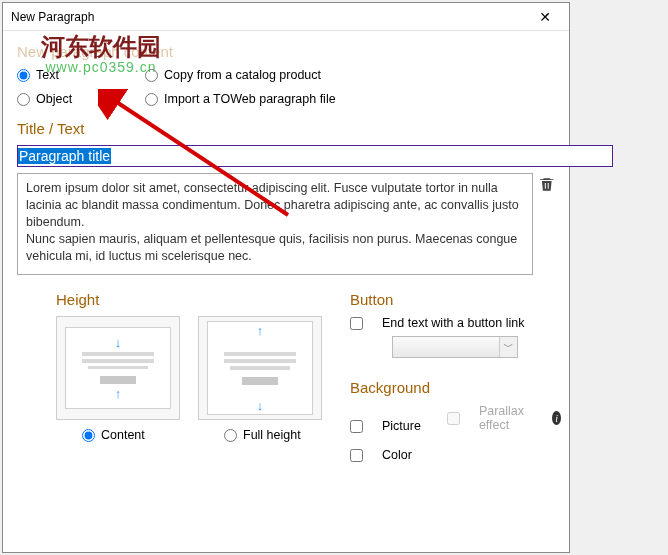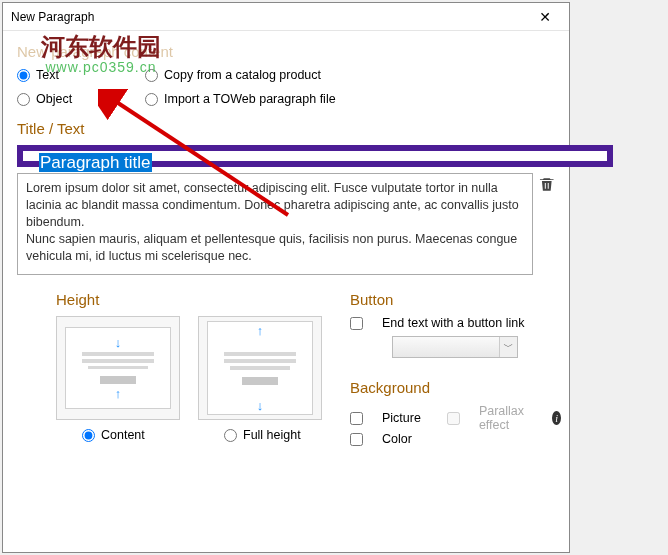--- a/index.html
+++ b/index.html
@@ -12,21 +12,21 @@
 .watermark { position: absolute; top: 0px; left: 38px; text-align: center; pointer-events: none; z-index: 5; }
 .watermark .ch { font-size: 24px; font-weight: bold; color: #7f1d1d; font-family: "Microsoft YaHei", sans-serif; }
 .watermark .url { font-size: 14px; color: #3ab54a; margin-top: -4px; font-family: Arial; letter-spacing: 1px; opacity: 0.85; }
 .section-title { color: #a16207; font-size: 15px; margin-bottom: 8px; }
 .radio-grid { display: flex; margin-bottom: 14px; }
 .radio-col { display: flex; flex-direction: column; gap: 10px; }
 .radio-col.c1 { width: 128px; }
 .radio-item { display: flex; align-items: center; gap: 6px; font-size: 12.5px; }
 .radio-item input { width: 13px; height: 13px; }
 .title-input-wrap { margin-bottom: 6px; }
-.title-input { width: 596px; height: 22px; border: 6px solid #4c1d95; padding: 2px 16px; font-size: 17px; background: #fff; }
+.title-input { width: 596px; height: 22px; border: 1px solid #4c1d95; padding: 2px 0; font-size: 14px; background: #fff; }
 .title-input-sel { background: #0078d7; color: #fff; padding: 0 1px; }
 .textarea-row { display: flex; gap: 6px; margin-bottom: 16px; }
 .textarea-box { width: 596px; height: 102px; border: 1px solid #aaa; padding: 6px 8px; font-size: 12.5px; color: #333; line-height: 1.35; overflow: auto; resize: none; }
 .trash-icon { width: 18px; height: 18px; margin-top: 2px; cursor: pointer; }
 .lower { display: flex; gap: 28px; padding-left: 39px; }
 .col-left { width: 296px; }
 .col-right { flex: 1; }
 .height-cards { display: flex; gap: 18px; margin-bottom: 8px; }
 .card { width: 124px; height: 104px; border: 1px solid #ccc; background: #f7f7f7; position: relative; }
 .card-inner { position: absolute; left: 8px; right: 8px; top: 10px; bottom: 10px; background: #fff; border: 1px solid #d0d0d0; display: flex; flex-direction: column; justify-content: center; align-items: center; gap: 3px; padding: 8px; }
@@ -165,21 +165,21 @@
             <div class="combo-arrow">﹀</div>
           </div>
         </div>
 
         <div class="section-title">Background</div>
         <div style="display:flex; align-items:center; gap:26px;">
           <label class="chk-item" style="margin-bottom:0;">
             <input type="checkbox" style="">
             <span>Picture</span>
           </label>
-          <label class="chk-item disabled" style="margin-bottom:0;">
+          <label class="chk-item disabled" style="margin-bottom:16px;">
             <input type="checkbox" disabled="" style="">
             <span>Parallax effect</span>
             <span class="info-icon">i</span>
           </label>
         </div>
         <label class="chk-item" style="">
           <input type="checkbox" style="">
           <span>Color</span>
         </label>
       </div>

